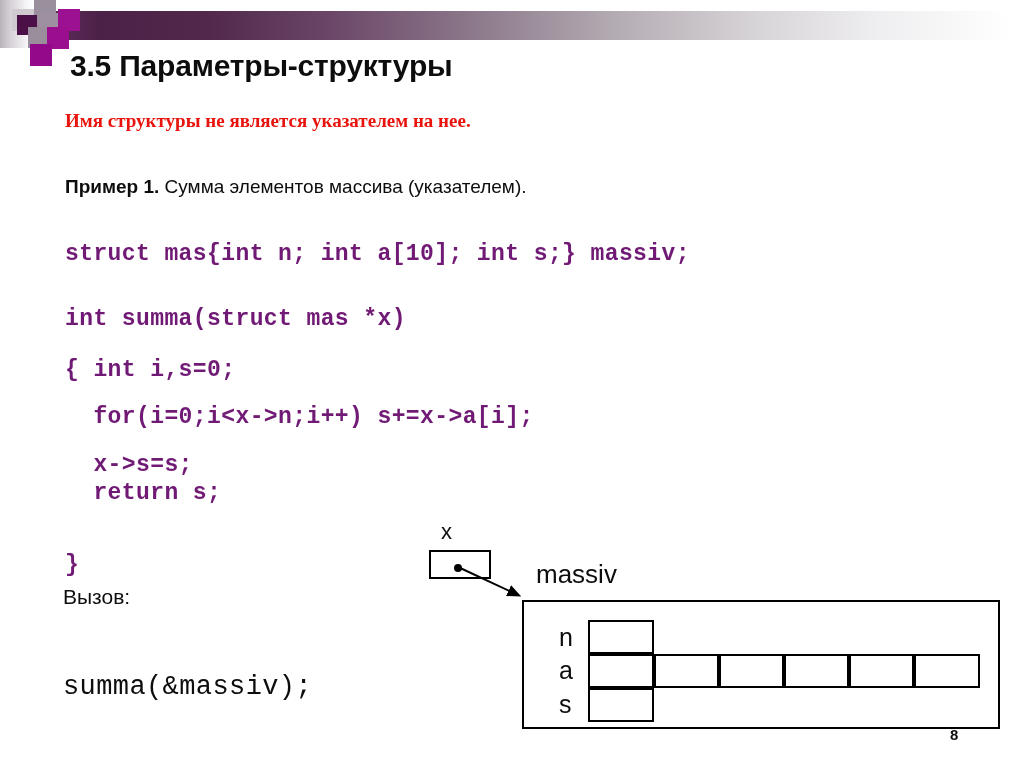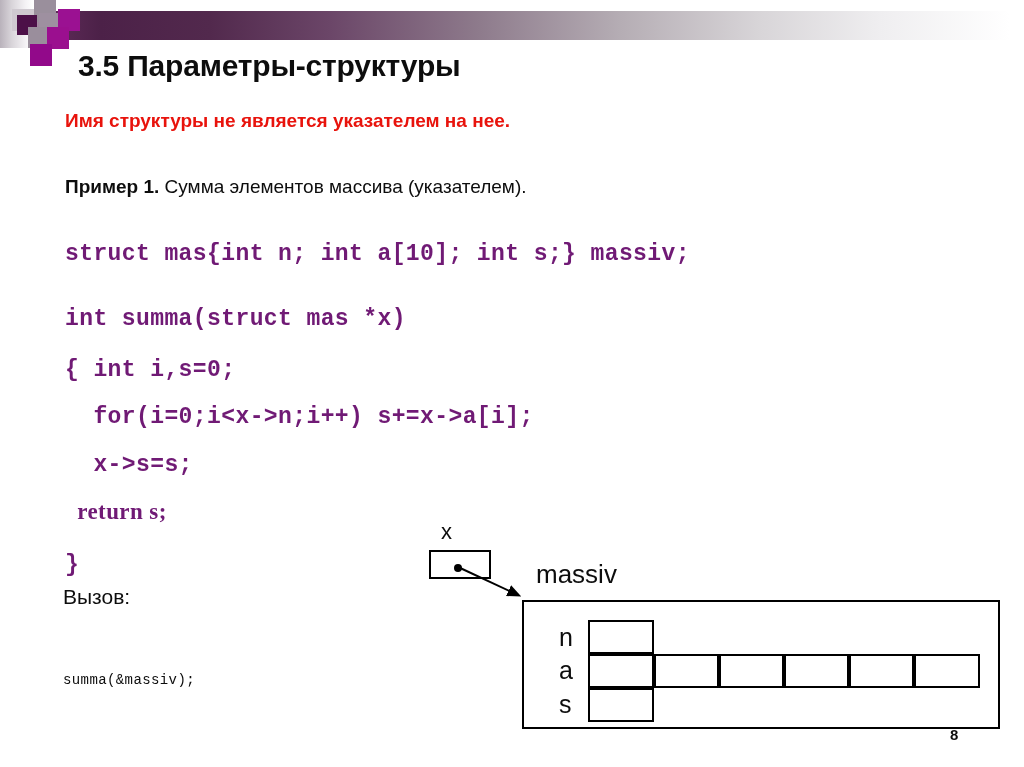--- a/index.html
+++ b/index.html
@@ -47,37 +47,38 @@
     left: 0; top: 0;
     width: 34px; height: 48px;
     background: linear-gradient(to right, #b9b2bb 0%, #d9d5da 35%, #f4f2f5 75%, #ffffff 100%);
   }
   .sq {
     position: absolute;
   }
   
   #page-title {
     position: absolute;
-    left: 78px;
+    left: 70px;
     top: 49px;
     font-size: 30px;
     font-weight: bold;
     color: #0d0d0d;
     letter-spacing: -0.2px;
     white-space: nowrap;
   }
   
   #red-note {
     position: absolute;
     left: 65px;
     top: 110px;
     font-size: 19px;
     font-weight: bold;
     color: #e8130c;
     white-space: nowrap;
+    font-family: Liberation Serif, serif;
   }
   
   #example-line {
     position: absolute;
     left: 65px;
     top: 176px;
     font-size: 19px;
     color: #0d0d0d;
     white-space: nowrap;
   }
@@ -92,37 +93,37 @@
     font-weight: bold;
     color: #701a75;
     white-space: pre;
     letter-spacing: 0.4px;
   }
   #code-struct   { top: 241px; }
   #code-sig      { top: 306px; text-align: center; }
   #code-open     { top: 357px; }
   #code-for      { top: 404px; }
   #code-assign   { top: 452px; }
-  #code-return   { top: 499px; font-family: Liberation Serif, serif; }
+  #code-return   { top: 480px; }
   #code-close    { top: 552px; }
 
   #call-label {
     position: absolute;
     left: 63px;
     top: 585px;
     font-size: 21px;
     color: #0d0d0d;
     white-space: nowrap;
   }
   #code-call {
     position: absolute;
     left: 63px;
     top: 672px;
     font-family: "Liberation Mono", "DejaVu Sans Mono", monospace;
-    font-size: 14px;
+    font-size: 27px;
     color: #0d0d0d;
     white-space: pre;
     letter-spacing: 0.4px;
   }
 
   
   #diagram {
     position: absolute;
     left: 420px;
     top: 505px;

